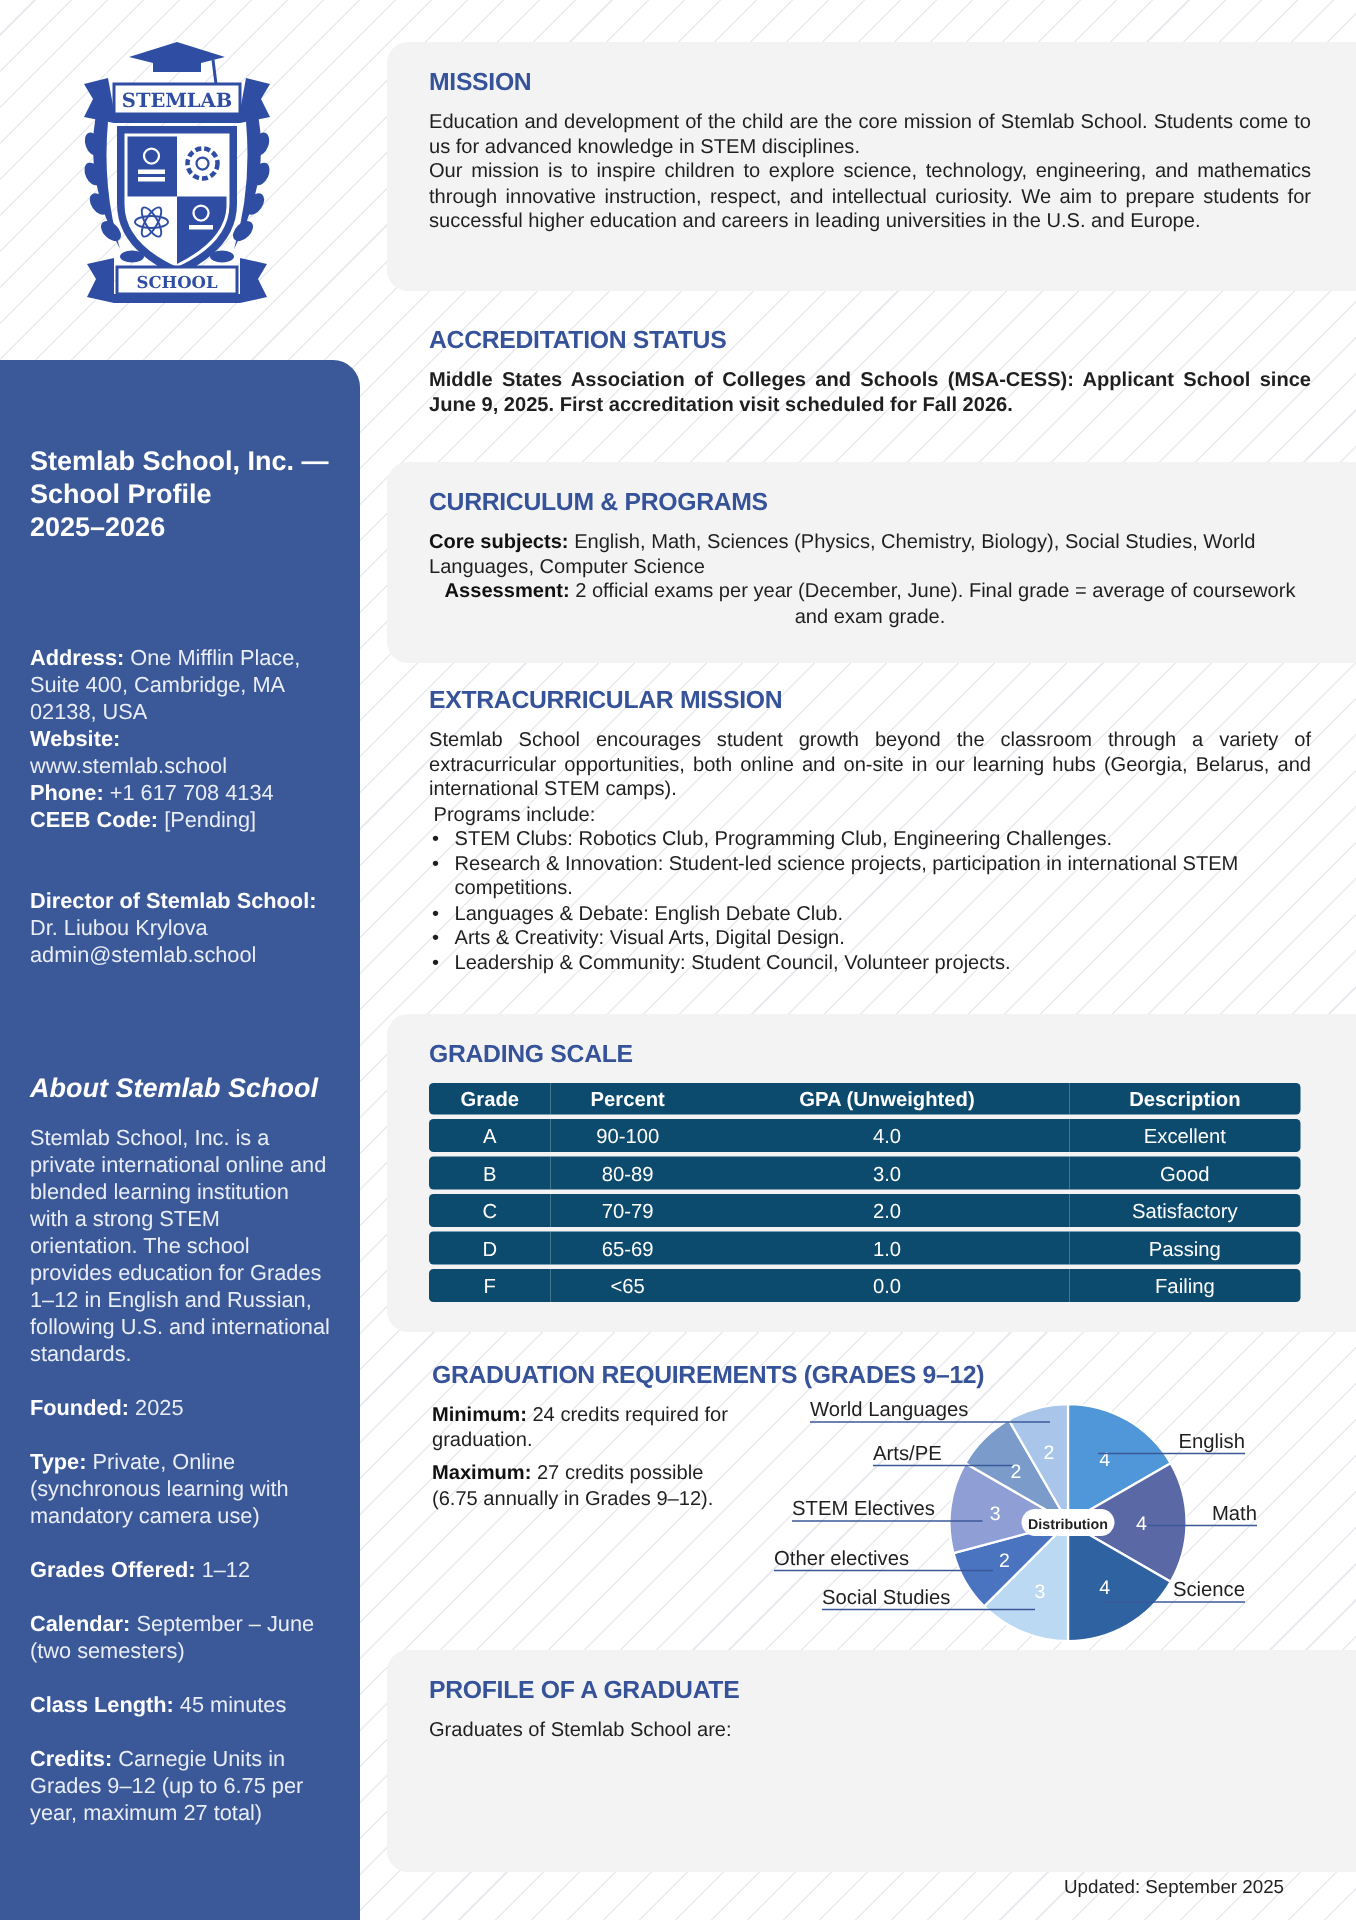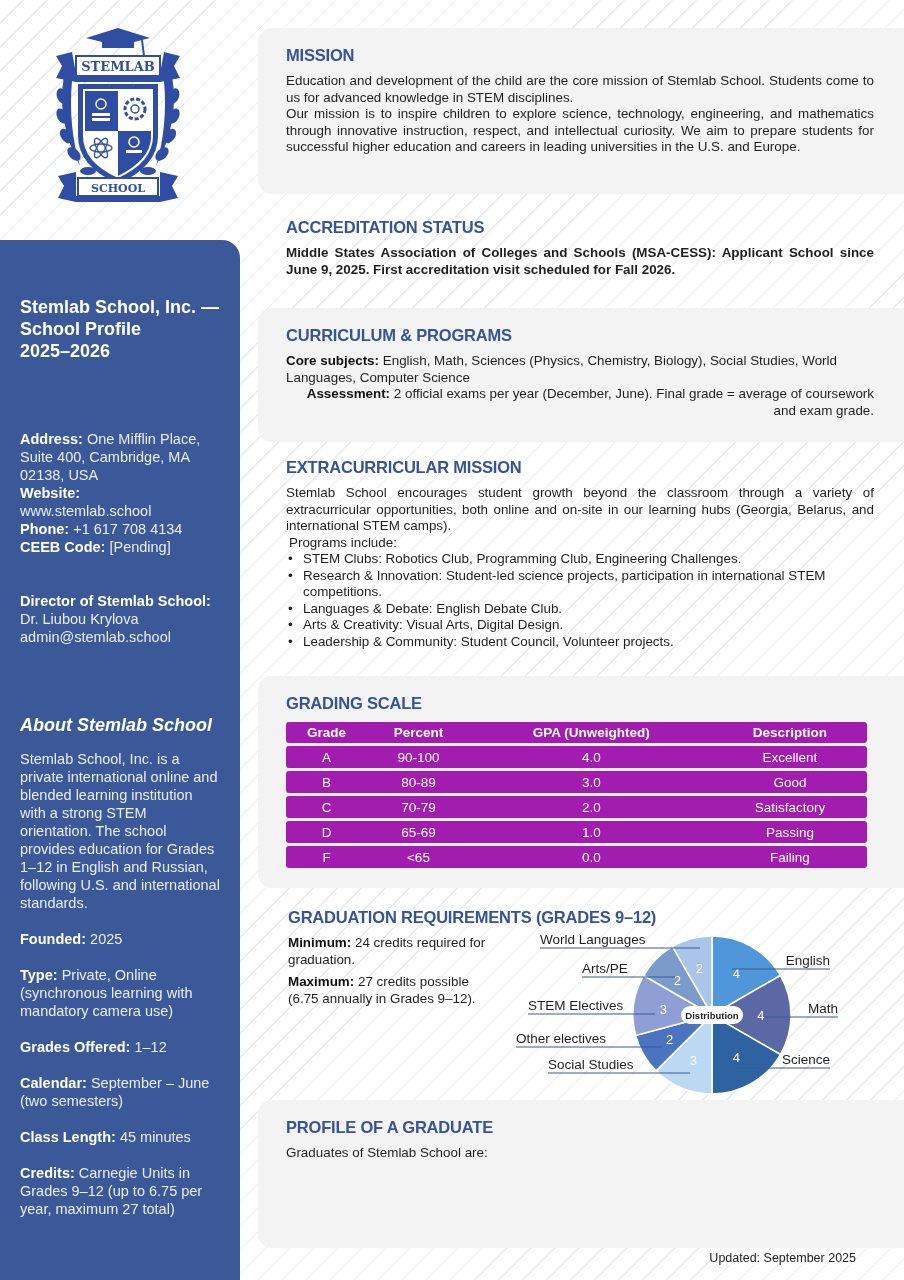--- a/index.html
+++ b/index.html
@@ -38,21 +38,21 @@
   .h2 { color: #36539a; font-size: 16.5px; font-weight: bold; letter-spacing: -0.2px; margin-bottom: 8px; }
   .p { font-size: 13.4px; line-height: 16.5px; color: #1f1f1f; text-align: justify; }
   .p b { font-weight: bold; color: #111; }
   ul.bullets { list-style: none; font-size: 13.4px; line-height: 16.5px; color: #1f1f1f; }
   ul.bullets li { padding-left: 17px; position: relative; }
   ul.bullets li::before { content: "•"; position: absolute; left: 2px; top: 0; }
 
   
   table.grading { width: 581px; border-collapse: separate; border-spacing: 0 3px; margin-top: -2px; }
   table.grading th, table.grading td {
-    background: #a21caf; color: #fff; font-size: 13.5px; text-align: center;
+    background: #0c4a6e; color: #fff; font-size: 13.5px; text-align: center;
     height: 22px; font-weight: normal;
   }
   table.grading th { font-weight: bold; height: 21px; }
   table.grading tr th:first-child, table.grading tr td:first-child { border-radius: 3px 0 0 3px; }
   table.grading tr th:last-child, table.grading tr td:last-child { border-radius: 0 3px 3px 0; }
 
   .footer { position: absolute; right: 48px; top: 1251px; font-size: 12.5px; color: #222; }
   .legend-label { font-size: 13.5px; fill: #1f1f1f; }
 </style>
 </head>
@@ -156,21 +156,21 @@
 </section>
 
 <section class="panel" style="top:200px; height:100px;">
   <div class="h2">ACCREDITATION STATUS</div>
   <p class="p" style="font-weight:bold;">Middle States Association of Colleges and Schools (MSA-CESS): Applicant School since June 9, 2025. First accreditation visit scheduled for Fall 2026.</p>
 </section>
 
 <section class="panel gray" style="top:308px; height:134px;">
   <div class="h2">CURRICULUM &amp; PROGRAMS</div>
   <p class="p" style="text-align:left;"><b>Core subjects:</b> <span>English, Math, Sciences (Physics, Chemistry, Biology), Social Studies, World Languages, Computer Science</span></p>
-  <p class="p" style="text-align:right;"><b>Assessment:</b> <span>2 official exams per year (December, June). Final grade = average of coursework and exam grade.</span></p>
+  <p class="p" style="text-align:center;"><b>Assessment:</b> <span>2 official exams per year (December, June). Final grade = average of coursework and exam grade.</span></p>
 </section>
 
 <section class="panel" style="top:440px; height:225px;">
   <div class="h2">EXTRACURRICULAR MISSION</div>
   <p class="p">Stemlab School encourages student growth beyond the classroom through a variety of extracurricular opportunities, both online and on-site in our learning hubs (Georgia, Belarus, and international STEM camps).</p>
   <p class="p" style="padding-left:3px;">Programs include:</p>
   <ul class="bullets" id="extra-list">
       <li>STEM Clubs: Robotics Club, Programming Club, Engineering Challenges.</li>
       <li>Research &amp; Innovation: Student-led science projects, participation in international STEM competitions.</li>
       <li>Languages &amp; Debate: English Debate Club.</li>

